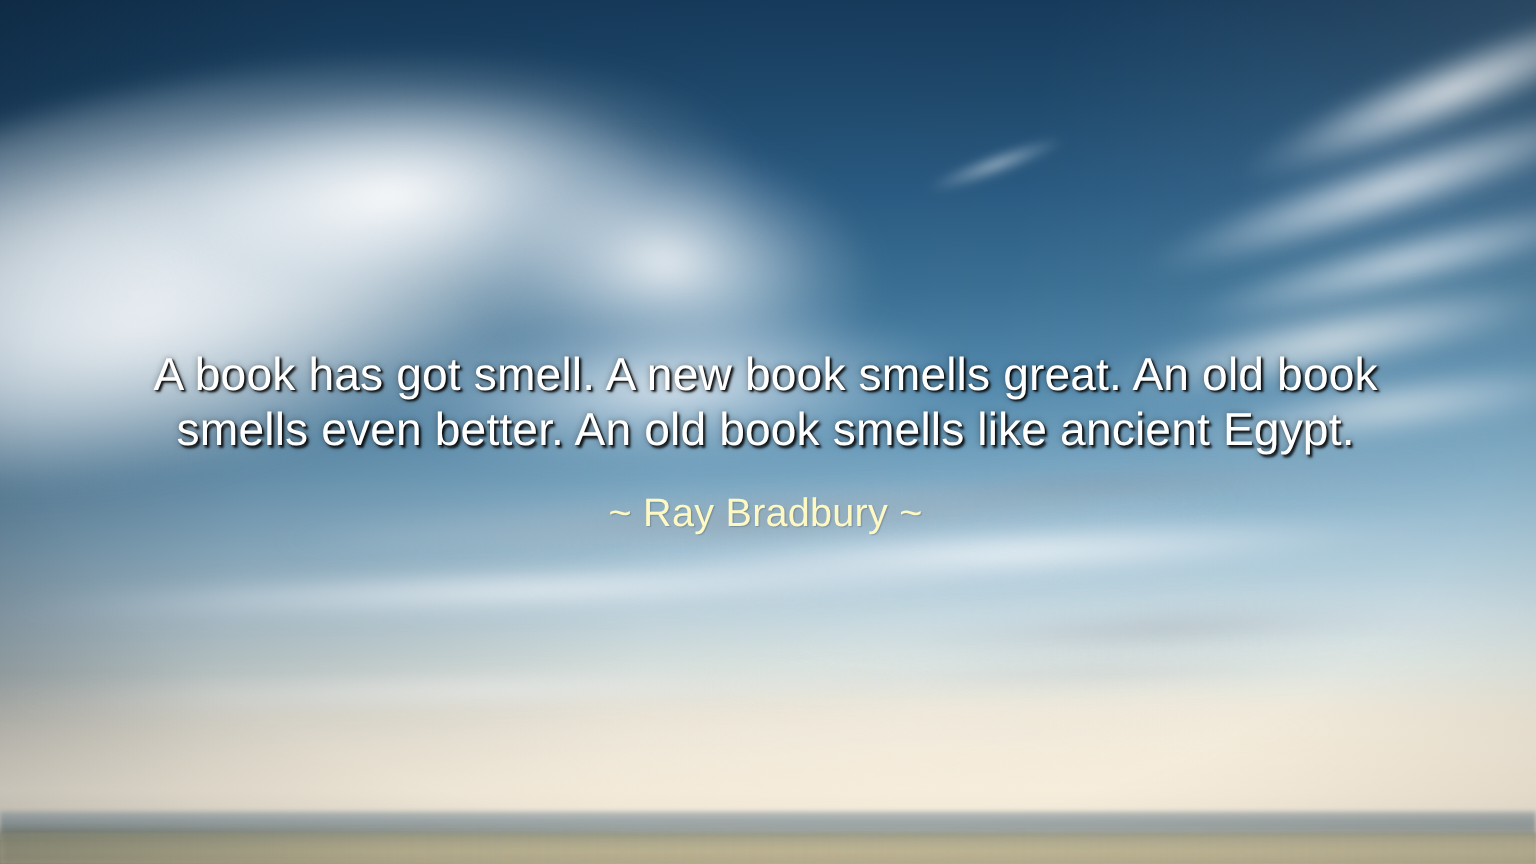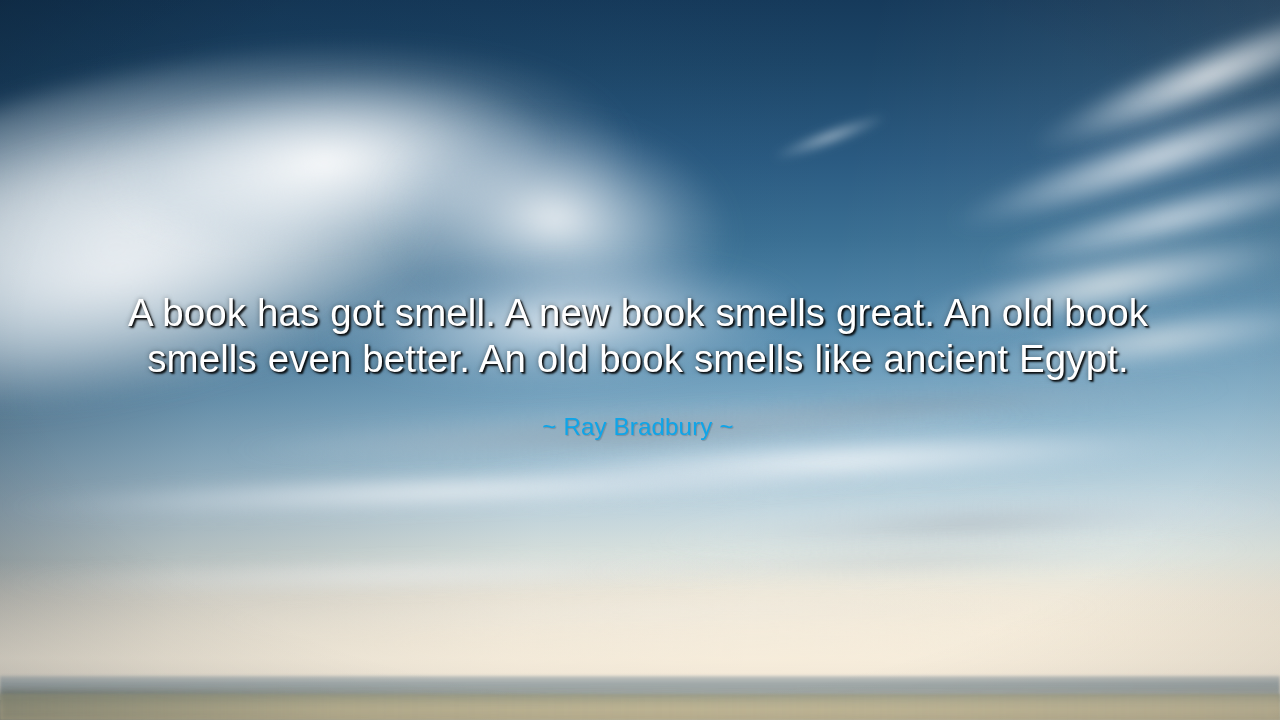--- a/index.html
+++ b/index.html
@@ -334,22 +334,22 @@
     text-shadow:
       2px 2px 2px rgba(0,0,0,0.80),
       1px 1px 1px rgba(0,0,0,0.55),
       0 0 5px rgba(0,0,0,0.35);
     max-width: 1085px;
     margin-left: auto;
     margin-right: auto;
   }
   .quote-author {
     margin: 26px 0 0 0;
-    color: #0ea5e9;
-    font-size: 24px;
+    color: #fef9c3;
+    font-size: 33px;
     line-height: 38px;
     font-weight: 400;
     letter-spacing: 0.2px;
     text-shadow: 1px 1px 1px rgba(0,0,0,0.18);
   }
 </style>
 </head>
 <body>
 
 <div id="stage">

